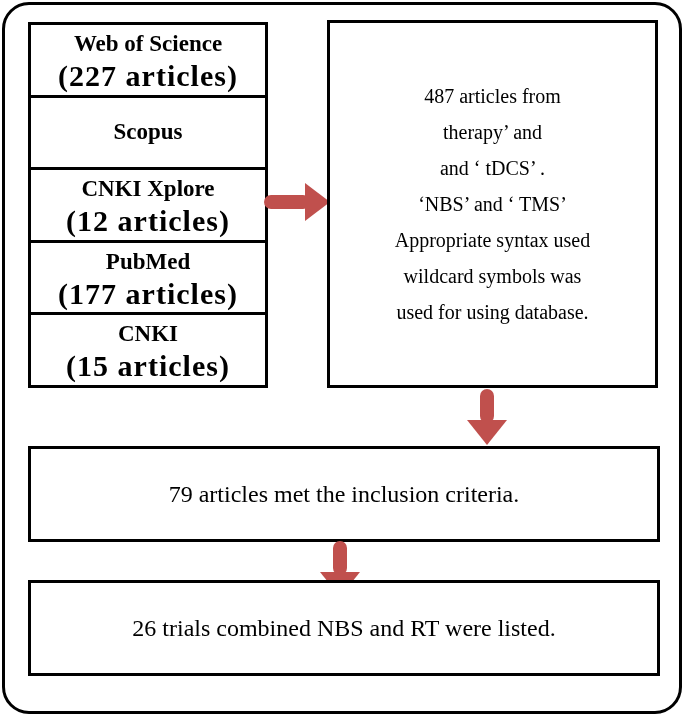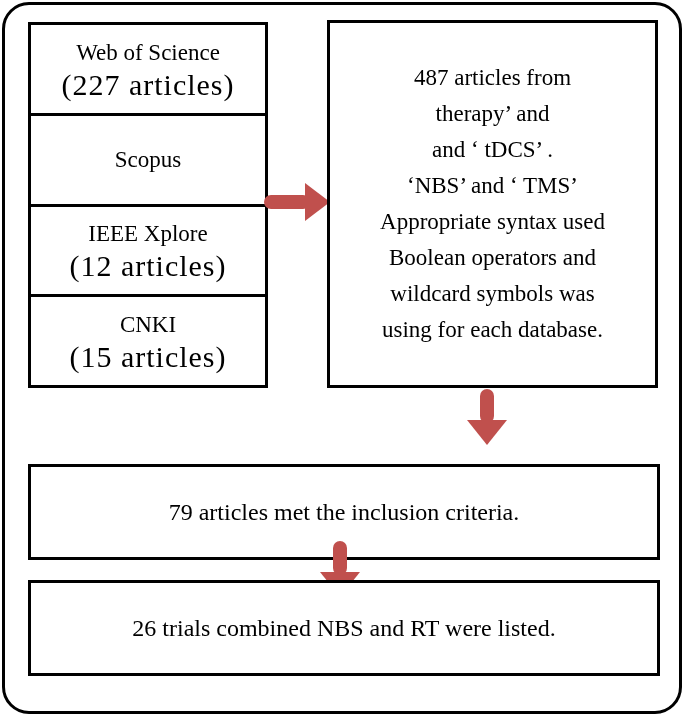--- a/index.html
+++ b/index.html
@@ -13,43 +13,43 @@
     font-family:"Liberation Serif","DejaVu Serif",serif;color:var(--ink);
   }
   
   .outer-frame{
     position:absolute;left:2px;top:2px;width:674px;height:706px;
     border:3px solid var(--ink);border-radius:27px;background:#ffffff;
   }
   
   .db-stack{
     position:absolute;left:28px;top:22px;width:234px;height:360px;
-    border:3px solid var(--ink);display:flex;flex-direction:column;background:#fff;
+    border:3px solid var(--ink);display:flex;flex-direction:column;background:#fff;font-weight:bold;
   }
   .db-cell{
     flex:1;display:flex;flex-direction:column;justify-content:center;align-items:center;
     border-bottom:3px solid var(--ink);text-align:center;
   }
   .db-cell:last-child{border-bottom:none;}
   .db-name{font-size:23px;line-height:32px;}
   .db-count{font-size:30px;line-height:32px;letter-spacing:1px;}
   
   .search-box{
     position:absolute;left:327px;top:20px;width:325px;height:362px;
     border:3px solid var(--ink);display:flex;flex-direction:column;
     justify-content:center;align-items:center;text-align:center;background:#fff;
   }
-  .search-line{font-size:23px;line-height:36px;white-space:nowrap;text-align:center;}
+  .search-line{font-size:20px;line-height:36px;white-space:nowrap;text-align:center;}
   
   .wide-box{
     position:absolute;left:28px;width:626px;height:90px;
     border:3px solid var(--ink);display:flex;justify-content:center;align-items:center;
     text-align:center;background:#fff;
   }
-  .box-79{top:464px;}
+  .box-79{top:446px;}
   .box-26{top:580px;}
   .wide-text{font-size:24px;}
   
   .arrow-h{position:absolute;left:264px;top:183px;width:66px;height:38px;}
   .arrow-h .shaft{
     position:absolute;left:0;top:12px;width:46px;height:14px;
     background:var(--arrow);border-radius:7px;
   }
   .arrow-h .head{
     position:absolute;left:41px;top:0;width:0;height:0;
@@ -76,43 +76,46 @@
 
 <div class="db-stack">
   <div class="db-cell">
     <div class="db-name">Web of Science</div>
     <div class="db-count">(227 articles)</div>
   </div>
   <div class="db-cell">
     <div class="db-name">Scopus</div>
   </div>
   <div class="db-cell">
-    <div class="db-name">IEEE Xplore</div>
+    <div class="db-name">CNKI Xplore</div>
     <div class="db-count">(12 articles)</div>
+  </div>
+  <div class="db-cell">
+    <div class="db-name">PubMed</div>
+    <div class="db-count">(177 articles)</div>
   </div>
   <div class="db-cell">
     <div class="db-name">CNKI</div>
     <div class="db-count">(15 articles)</div>
   </div>
 </div>
 
 <div class="arrow-h">
   <div class="shaft"></div>
   <div class="head"></div>
 </div>
 
 <div class="search-box">
   <div class="search-line">487 articles from</div>
   <div class="search-line">therapy’ and</div>
   <div class="search-line">and ‘ tDCS’ .</div>
   <div class="search-line">‘NBS’ and ‘ TMS’</div>
   <div class="search-line">Appropriate syntax used</div>
-  <div class="search-line">Boolean operators and</div>
   <div class="search-line">wildcard symbols was</div>
-  <div class="search-line">using for each database.</div>
+  <div class="search-line">used for using database.</div>
 </div>
 
 <div class="arrow-d arrow-d1">
   <div class="shaft"></div>
   <div class="head"></div>
 </div>
 
 <div class="wide-box box-79">
   <div class="wide-text">79 articles met the inclusion criteria.</div>
 </div>

